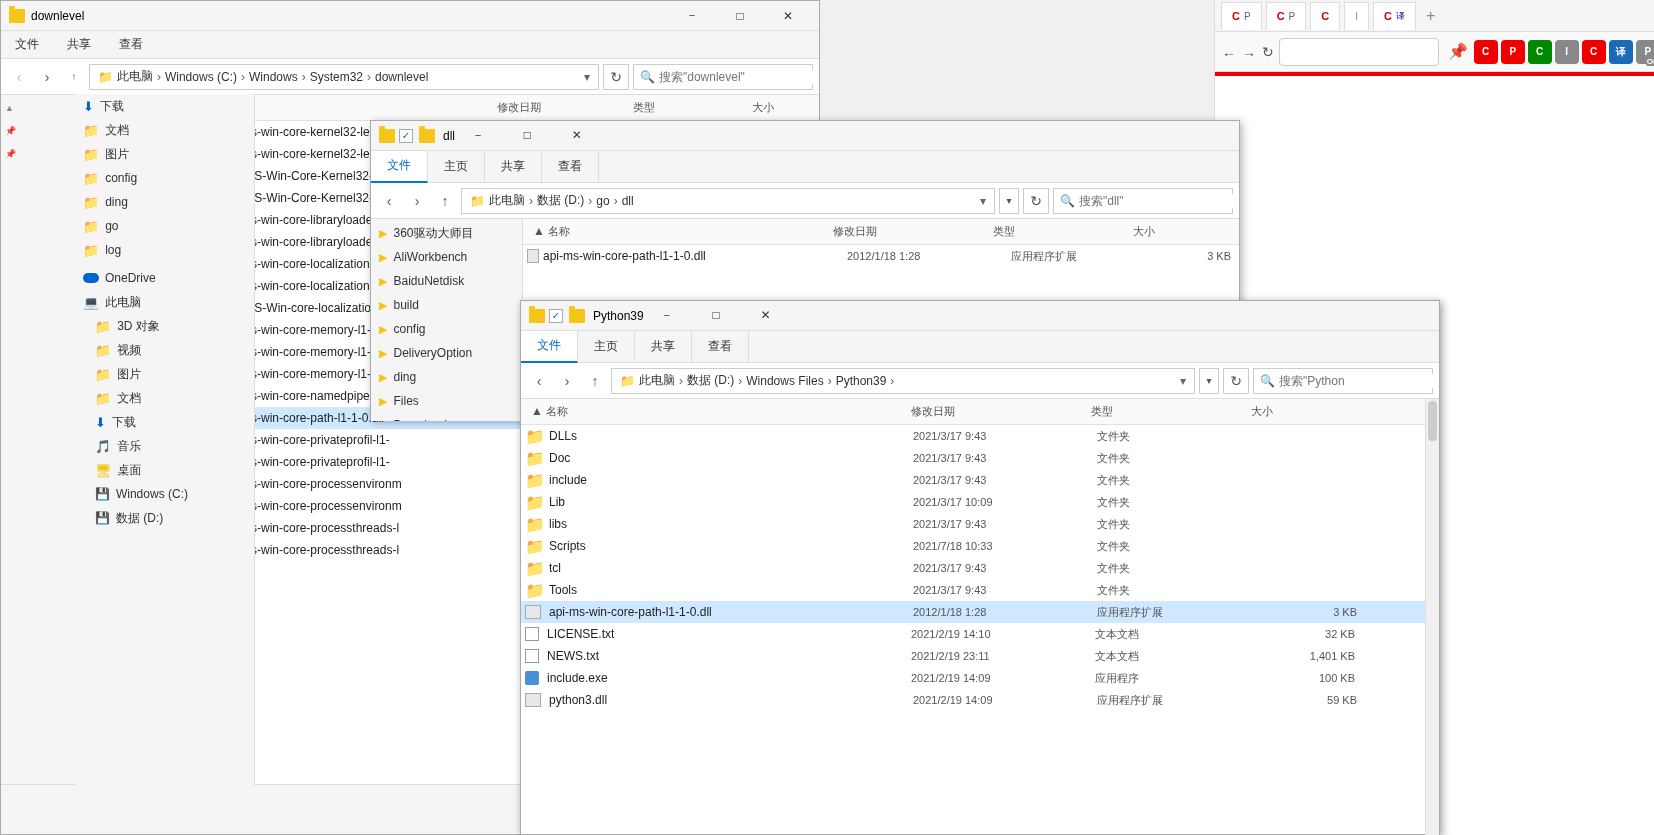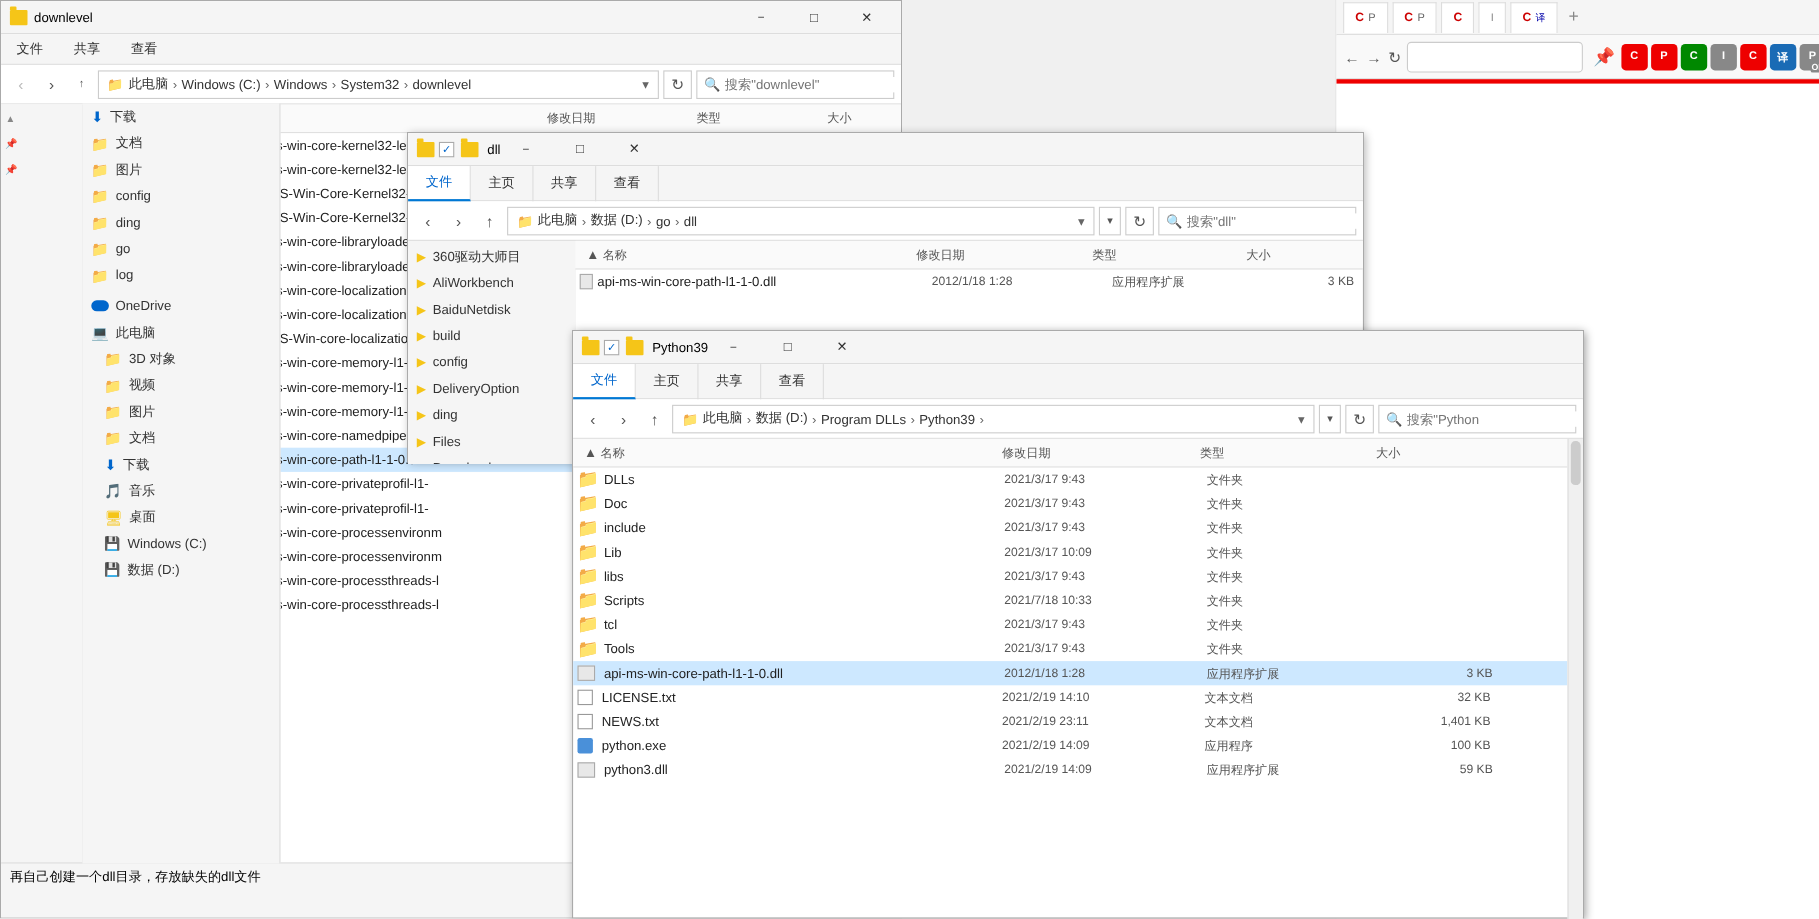--- a/index.html
+++ b/index.html
@@ -543,21 +543,20 @@
       <div style="height:22px; display:flex; align-items:center; padding:0 4px; cursor:pointer;">
         <span style="font-size:9px; color:#888;">📌</span>
       </div>
       <div style="height:22px; display:flex; align-items:center; padding:0 4px; cursor:pointer;">
         <span style="font-size:9px; color:#888;">📌</span>
       </div>
     </div>
   </div>
 
   <div class="status-bar">
-    <div>再自己创建一个dll目录，存放缺失的dll文件</div>
   </div>
 </div>
 
 <div class="win-dll">
 
   <div class="title-bar">
     <div class="title-quick">
       <span class="title-icon-folder"></span>
       <div class="cb-check">✓</div>
       <span class="title-icon-folder"></span>
@@ -690,21 +689,21 @@
   <div class="addr-bar">
     <button class="nav-arrow">‹</button>
     <button class="nav-arrow">›</button>
     <button class="nav-arrow">↑</button>
     <div class="addr-path">
       <span class="folder-yellow">📁</span>
       <span class="breadcrumb-item">此电脑</span>
       <span class="breadcrumb-sep">›</span>
       <span class="breadcrumb-item">数据 (D:)</span>
       <span class="breadcrumb-sep">›</span>
-      <span class="breadcrumb-item">Program DLLs</span>
+      <span class="breadcrumb-item">Windows Files</span>
       <span class="breadcrumb-sep">›</span>
       <span class="breadcrumb-item">Python39</span>
       <span class="breadcrumb-sep">›</span>
       <span class="dropdown-arrow">▾</span>
     </div>
     <div class="addr-dropdown">▾</div>
     <button class="refresh-btn">↻</button>
     <div class="search-box">
       <span>🔍</span>
       <input type="text" placeholder="搜索&quot;Python" style="">
@@ -800,21 +799,21 @@
         <div class="fitem">
           <span class="icon-txt" style="margin-right:4px; width:14px; height:14px;"></span>
           <span class="fn" style="width:360px;">NEWS.txt</span>
           <span class="fd" style="width:180px;">2021/2/19 23:11</span>
           <span class="ft" style="width:160px;">文本文档</span>
           <span class="fs" style="width:100px;">1,401 KB</span>
         </div>
 
         <div class="fitem">
           <span style="display:inline-block; width:14px; height:14px; background:#4a90d9; border-radius:2px; margin-right:4px;"></span>
-          <span class="fn" style="width:360px;">python.exe</span>
+          <span class="fn" style="width:360px;">include.exe</span>
           <span class="fd" style="width:180px;">2021/2/19 14:09</span>
           <span class="ft" style="width:160px;">应用程序</span>
           <span class="fs" style="width:100px;">100 KB</span>
         </div>
 
         <div class="fitem">
           <span class="icon-dll" style="margin-right:4px; width:16px; height:14px;"></span>
           <span class="fn" style="width:360px;">python3.dll</span>
           <span class="fd" style="width:180px;">2021/2/19 14:09</span>
           <span class="ft" style="width:160px;">应用程序扩展</span>

